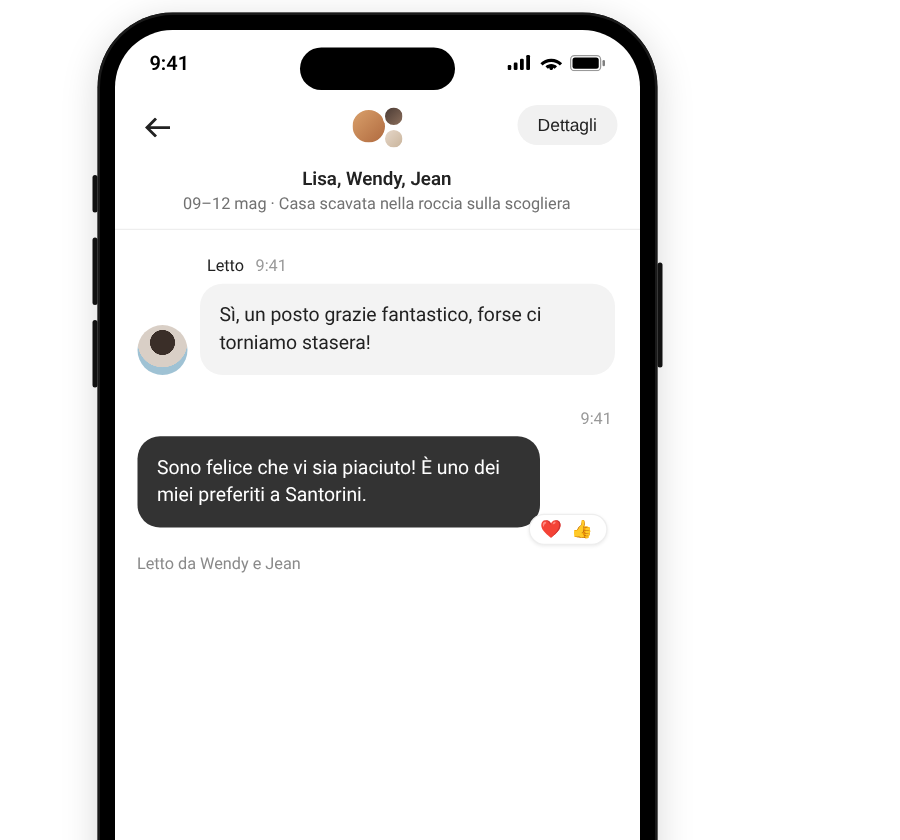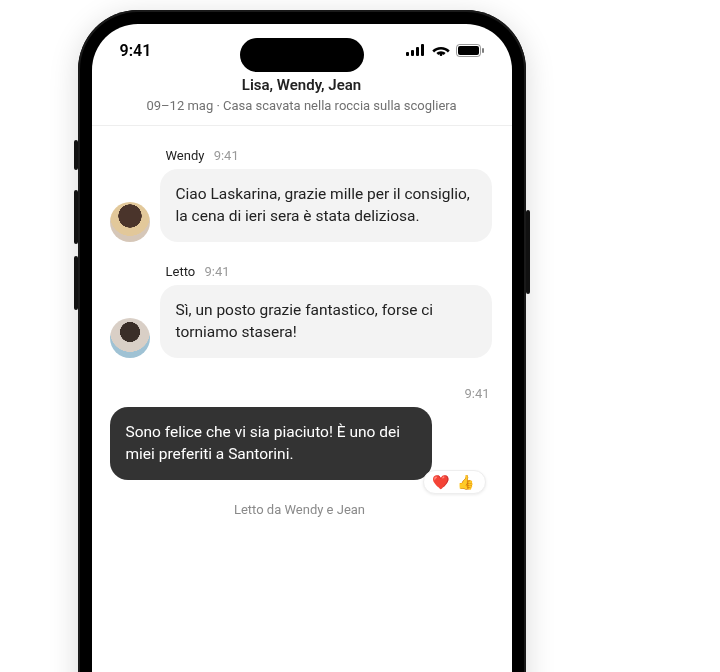--- a/index.html
+++ b/index.html
@@ -100,20 +100,21 @@
     border:none;
     border-radius:18px;
     padding:8px 16px;
     font-size:14px;
     font-weight:500;
     cursor:pointer;
     color:#222;
   }
 
   .participants {
+    margin-top:12px;
     text-align:center;
     font-size:15px;
     font-weight:600;
     color:#222;
   }
   .subtitle {
     margin-top:4px;
     margin-bottom:12px;
     text-align:center;
     font-size:13px;
@@ -181,21 +182,21 @@
     background:#fff;
     border:1px solid #eee;
     border-radius:14px;
     padding:3px 8px;
     font-size:14px;
     box-shadow:0 1px 3px rgba(0,0,0,.08);
     letter-spacing:2px;
   }
   .read-by {
     margin-top:22px;
-    text-align:center;
+    text-align:left;
     font-size:13px;
     color:#8a8a8a;
     padding-right:4px;
   }
 
   svg { display:block; }
 </style>
 </head>
 <body>
 
@@ -230,35 +231,38 @@
                 <rect x="0.5" y="0.5" width="24" height="12" rx="3" stroke="#000" stroke-opacity=".4" fill="none"></rect>
                 <rect x="2" y="2" width="21" height="9" rx="2" fill="#000"></rect>
                 <rect x="26" y="4" width="2" height="5" rx="1" fill="#000" fill-opacity=".5"></rect>
               </svg>
           </span>
         </div>
       </div>
 
       <div class="content">
 
+        <div class="header-row">
+          <div class="back">
+            <svg width="20" height="16" viewBox="0 0 20 16">
+                <path d="M8 0 0 8l8 8 1.6-1.6L4.3 9.1H20V6.9H4.3l5.3-5.3z" fill="#222"></path>
+              </svg>
+          </div>
+          <div class="avatars">
+            <div class="av a1"></div>
+            <div class="av a2"></div>
+            <div class="av a3"></div>
+          </div>
+          <button class="details-btn">Dettagli</button>
+        </div>
 
         <div class="participants">Lisa, Wendy, Jean</div>
         <div class="subtitle">09–12 mag · Casa scavata nella roccia sulla scogliera</div>
         <div class="divider"></div>
 
-        <div class="msg-block">
-          <div class="msg-meta">
-            <span>Wendy</span>
-            <span class="tm">9:41</span>
-          </div>
-          <div class="msg-row">
-            <div class="msg-avatar wendy"></div>
-            <div class="bubble">Ciao Laskarina, grazie mille per il consiglio, la cena di ieri sera è stata deliziosa.</div>
-          </div>
-        </div>
 
         <div class="msg-block">
           <div class="msg-meta">
             <span>Letto</span>
             <span class="tm">9:41</span>
           </div>
           <div class="msg-row">
             <div class="msg-avatar jean"></div>
             <div class="bubble">Sì, un posto grazie fantastico, forse ci torniamo stasera!</div>
           </div>

